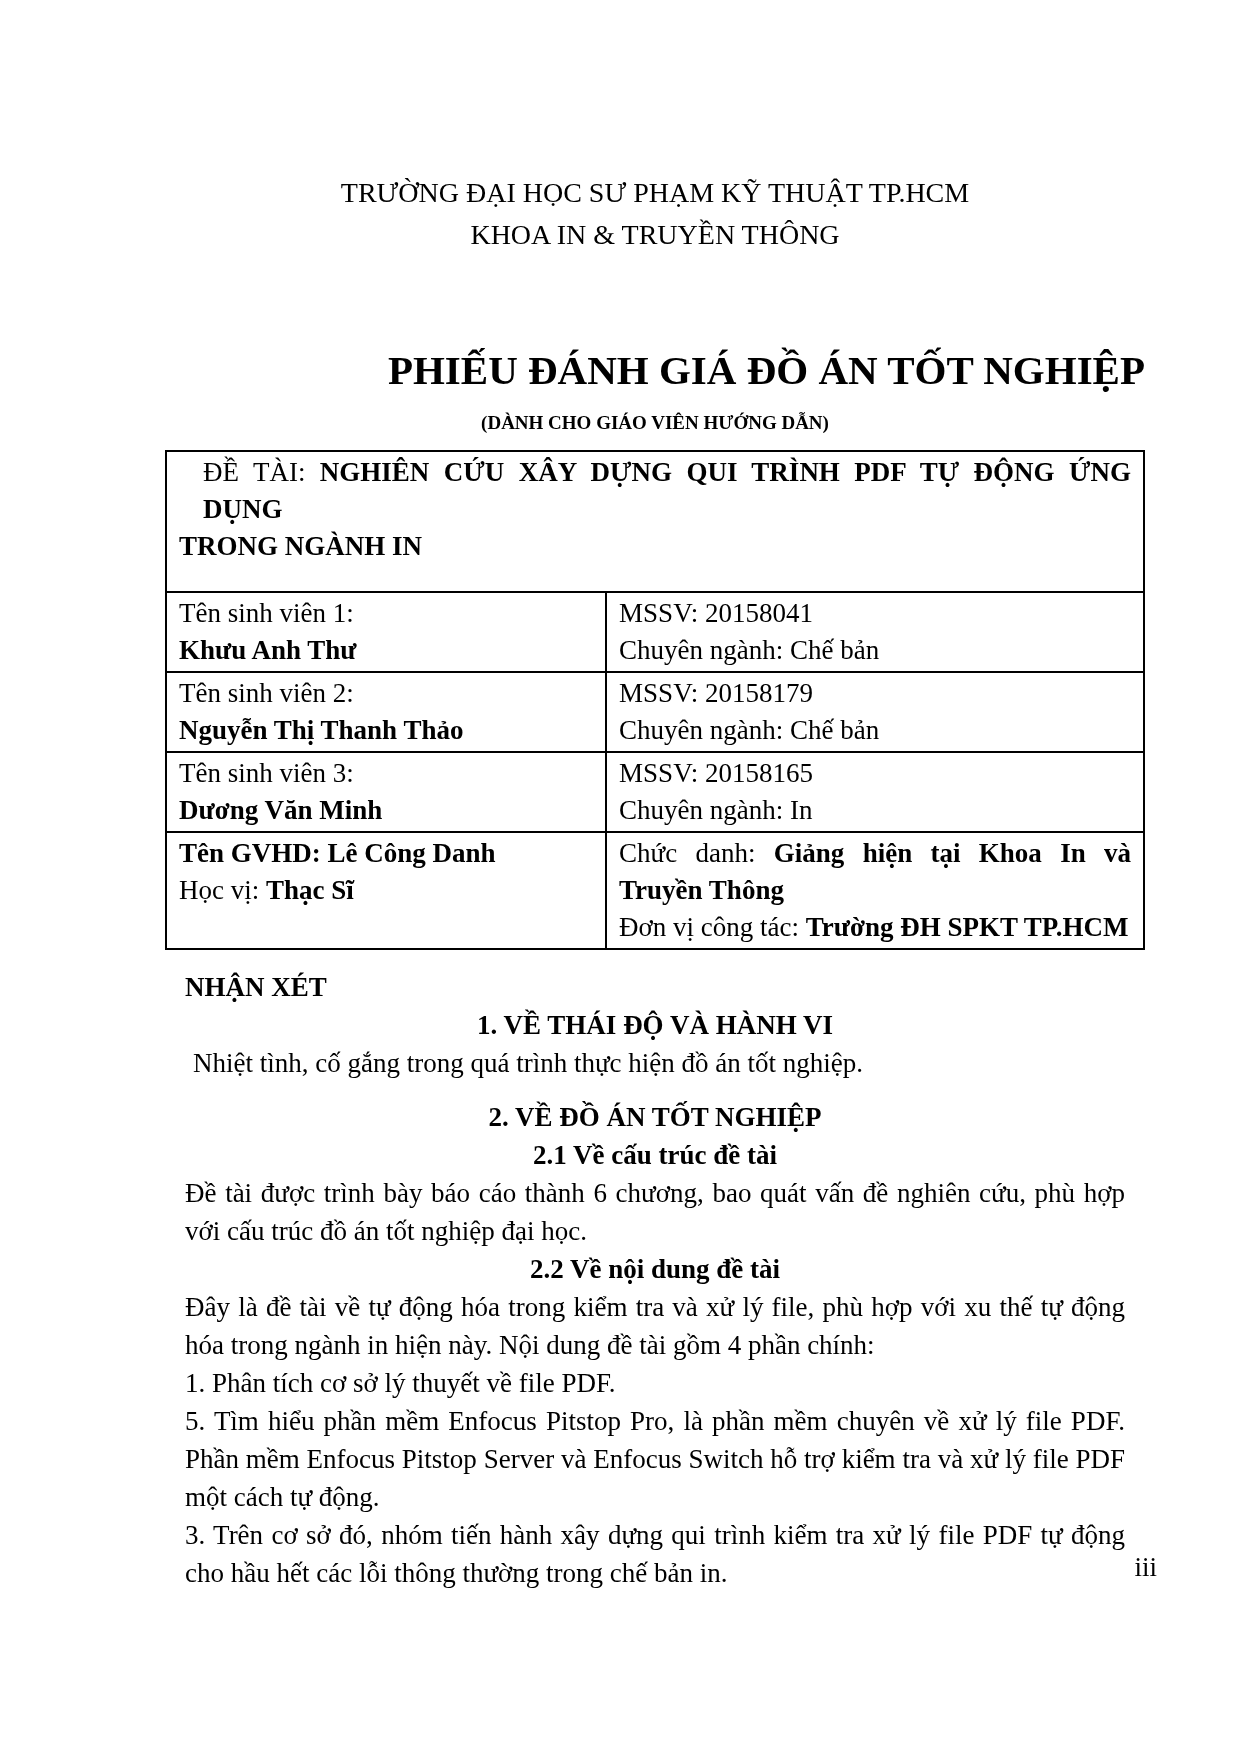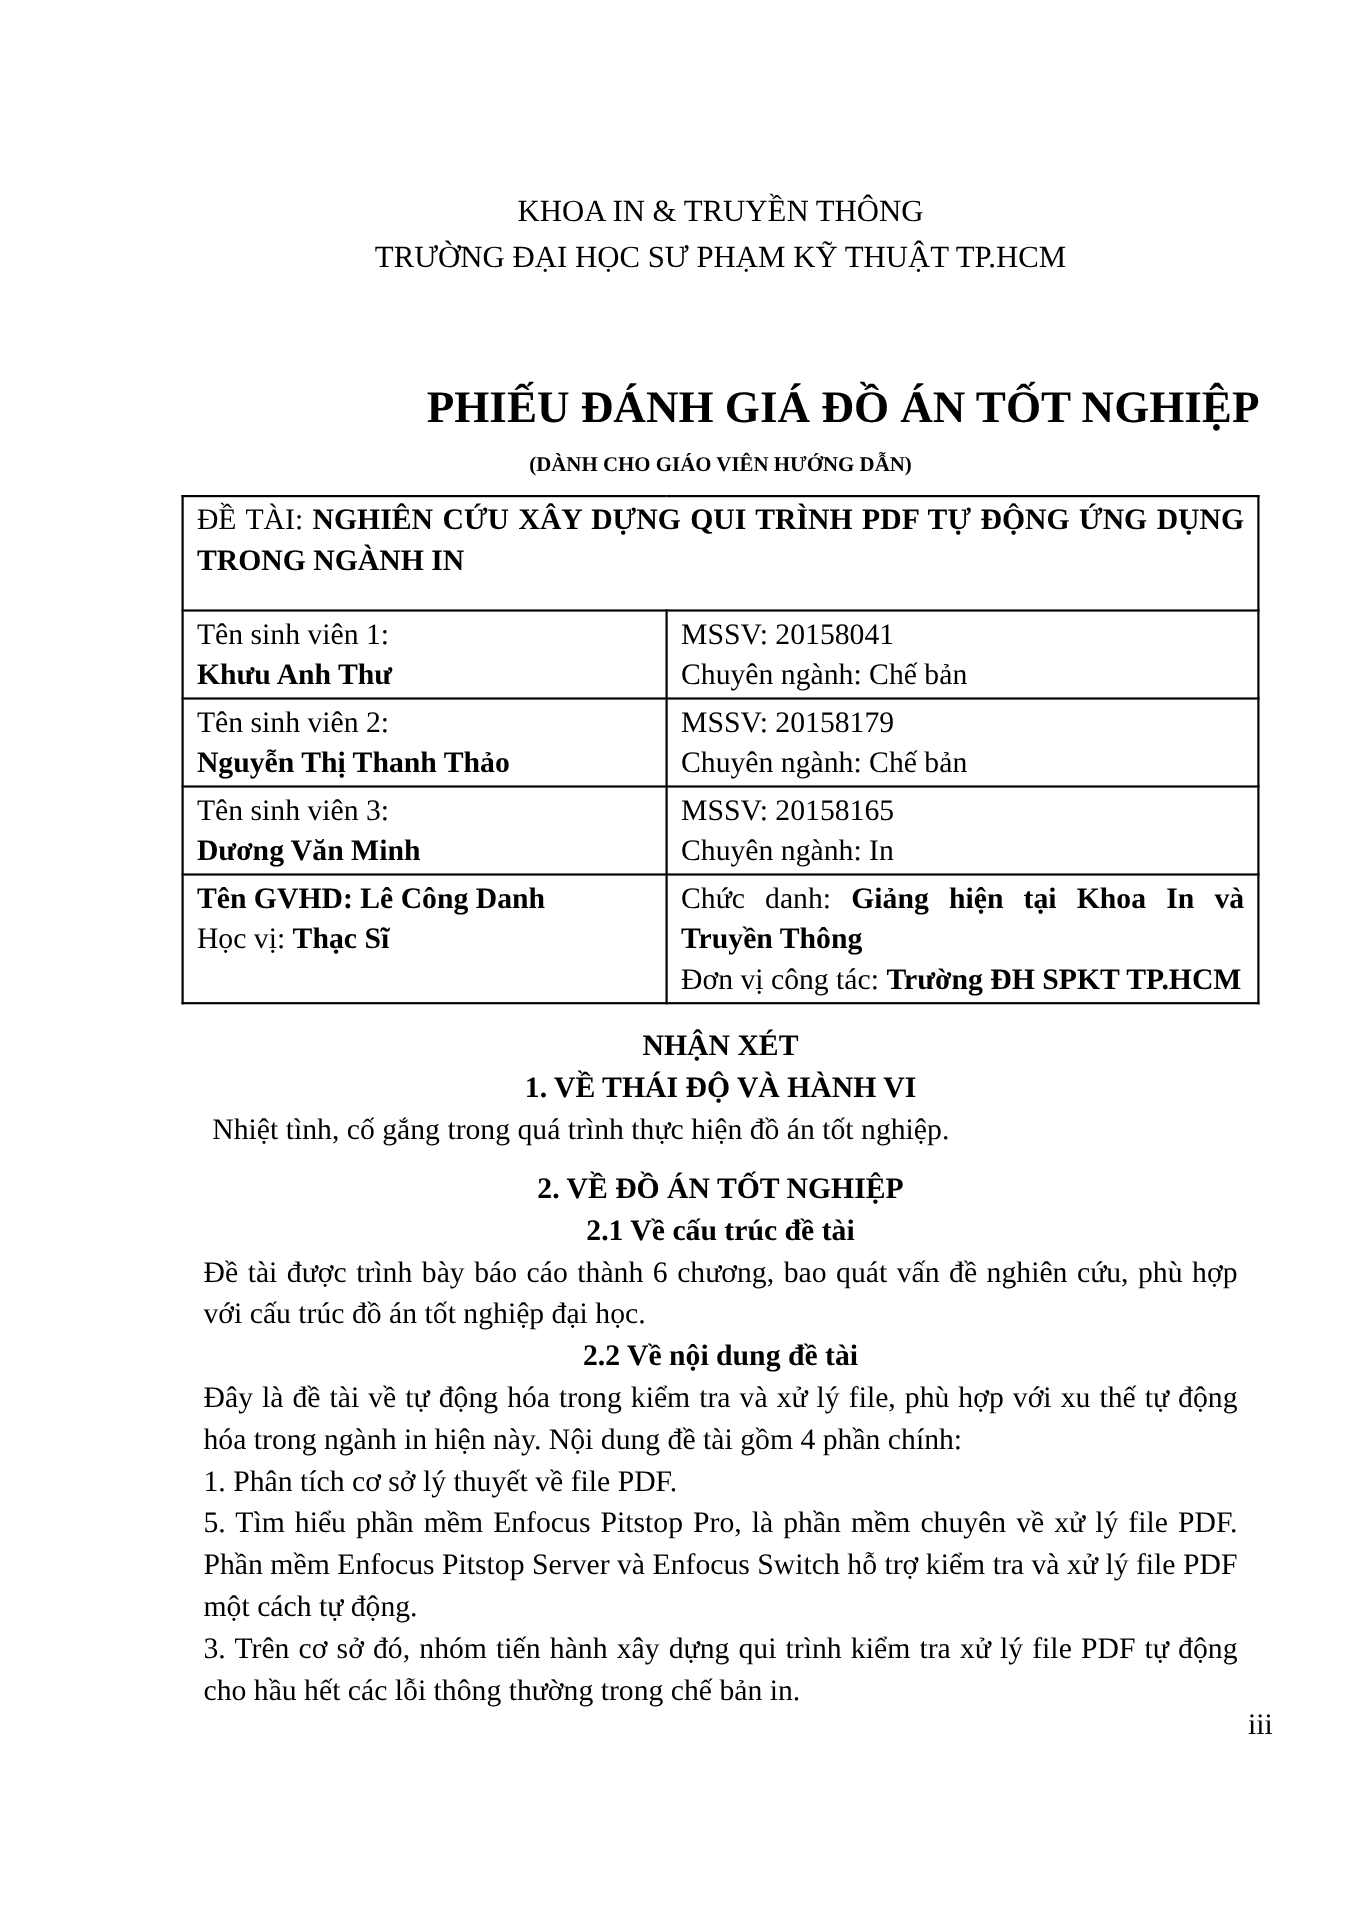--- a/index.html
+++ b/index.html
@@ -17,43 +17,43 @@
   .org-header { padding-top: 172px; text-align: center; font-size: 28px; line-height: 42px; }
 
   .doc-title { margin-top: 96px; text-align: right; font-size: 41px; font-weight: bold; line-height: 36px; }
   .doc-subtitle { margin-top: 24px; text-align: center; font-size: 19px; font-weight: bold; line-height: 22px; }
 
   .info-table { width: 100%; border-collapse: collapse; margin-top: 16px; font-size: 27px; }
   .info-table td { border: 2px solid #000; vertical-align: top; padding: 2px 12px; line-height: 37px; }
   .info-table td.col-left { width: 45%; }
   .info-table td.col-right { width: 55%; }
   .topic-cell { padding-bottom: 26px !important; }
-  .topic-line1 { text-align: justify; text-align-last: justify; }
+  .topic-line1 { text-align: justify; text-align-last: justify; margin-left: 24px; }
   .bold { font-weight: bold; }
   .cell-line { display: block; }
   .pos-line1 { text-align: justify; text-align-last: justify; }
 
   .review { margin-left: 20px; width: 940px; font-size: 27px; line-height: 38px; }
-  .review-heading { text-align: center; font-weight: bold; margin-top: 18px; }
+  .review-heading { font-weight: bold; margin-top: 18px; }
   .sec-heading { font-weight: bold; text-align: center; }
   .sec-heading.spaced { margin-top: 16px; }
   .body-text { text-align: justify; }
   .indent { padding-left: 8px; }
 
   .page-number { position: absolute; top: 1548px; right: 84px; font-size: 27px; line-height: 38px; }
 </style>
 </head>
 <body>
 
 <div class="page">
   <div class="content">
 
     <div class="org-header">
+      <div>TRƯỜNG ĐẠI HỌC SƯ PHẠM KỸ THUẬT TP.HCM</div>
       <div>KHOA IN &amp; TRUYỀN THÔNG</div>
-      <div>TRƯỜNG ĐẠI HỌC SƯ PHẠM KỸ THUẬT TP.HCM</div>
     </div>
 
     <div class="doc-title">PHIẾU ĐÁNH GIÁ ĐỒ ÁN TỐT NGHIỆP</div>
     <div class="doc-subtitle">(DÀNH CHO GIÁO VIÊN HƯỚNG DẪN)</div>
 
     <table class="info-table">
       <tbody>
         <tr>
           <td colspan="2" class="topic-cell">
             <div class="topic-line1"><span>ĐỀ TÀI: </span><span class="bold">NGHIÊN CỨU XÂY DỰNG QUI TRÌNH PDF TỰ ĐỘNG ỨNG DỤNG</span></div>

